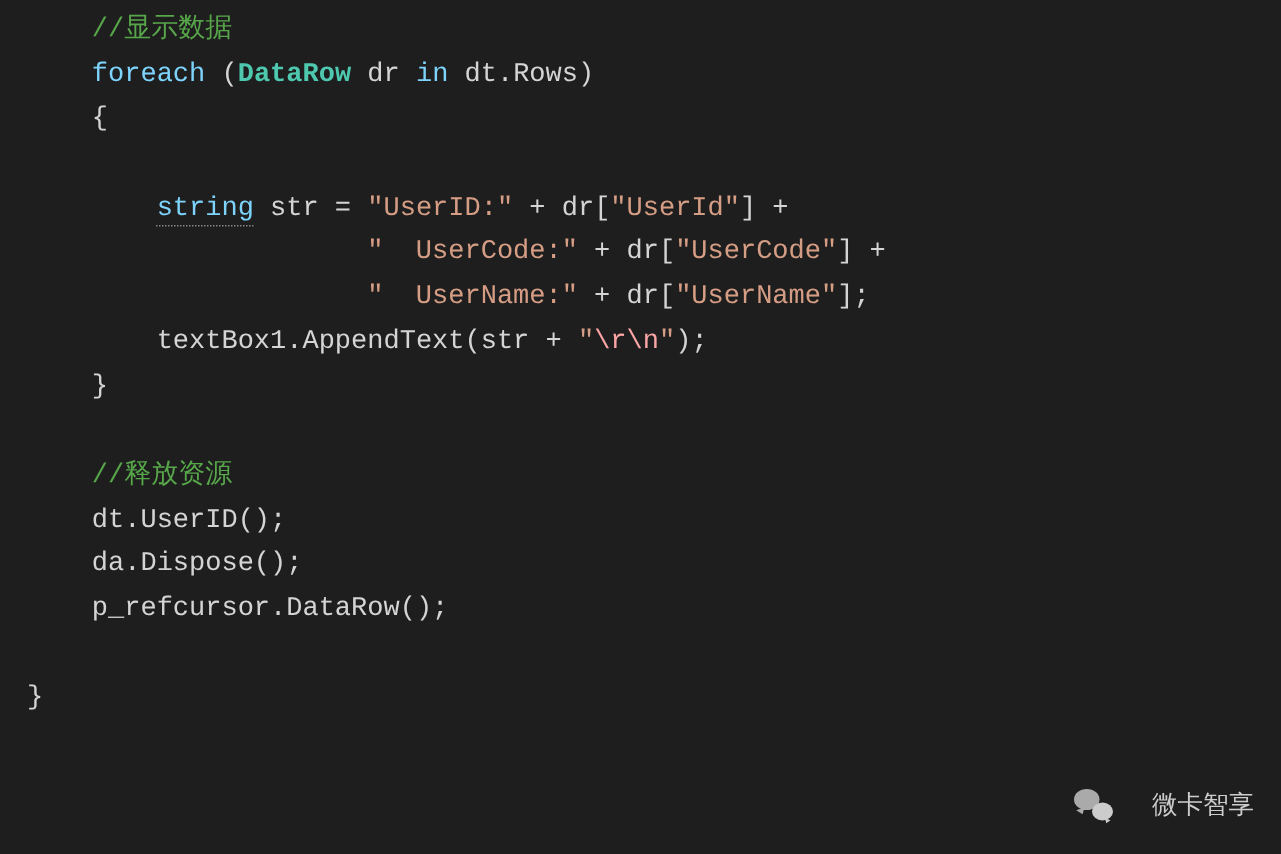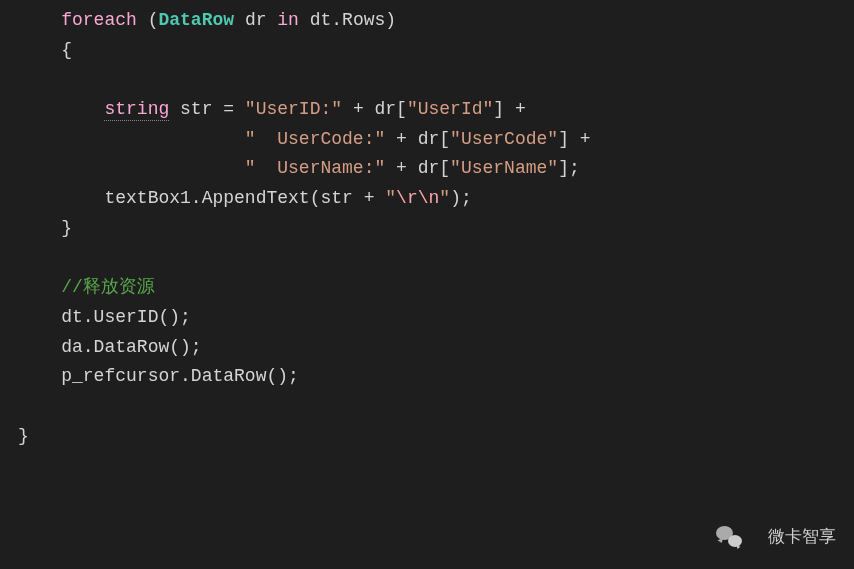--- a/index.html
+++ b/index.html
@@ -20,21 +20,21 @@
     }
     .editor {
       padding: 6px 0 0 18px;
       position: relative;
     }
     .line {
       white-space: pre;
       min-height: 29px;
     }
     .comment { color: #57A64A; }
-    .keyword { color: #f9a8d4; }
+    .keyword { color: #7dd3fc; }
     .type { color: #4ec9b0; font-weight: bold; }
     .string { color: #d69d85; }
     .escape { color: #fca5a5; }
     .text { color: #d4d4d4; }
     .brace { color: #d4d4d4; }
     .underline {
       border-bottom: 1px dotted #858585;
       padding-bottom: 1px;
     }
     .watermark {
@@ -93,32 +93,33 @@
       border-left: 2px solid transparent;
       border-right: 2px solid transparent;
       border-top: 3px solid #cccccc;
       transform: rotate(20deg);
     }
   </style>
 </head>
 <body>
 
 <div class="editor">
+  <div class="line">    <span class="comment">//显示数据</span></div>
   <div class="line">    <span class="keyword">foreach</span><span class="text"> (</span><span class="type">DataRow</span><span class="text"> dr </span><span class="keyword">in</span><span class="text"> dt.Rows)</span></div>
   <div class="line">    <span class="brace">{</span></div>
   <div class="line"> </div>
   <div class="line">        <span class="keyword underline">string</span><span class="text"> str = </span><span class="string">"UserID:"</span><span class="text"> + dr[</span><span class="string">"UserId"</span><span class="text">] +</span></div>
   <div class="line">                     <span class="string">"  UserCode:"</span><span class="text"> + dr[</span><span class="string">"UserCode"</span><span class="text">] +</span></div>
   <div class="line">                     <span class="string">"  UserName:"</span><span class="text"> + dr[</span><span class="string">"UserName"</span><span class="text">];</span></div>
   <div class="line">        <span class="text">textBox1.AppendText(str + </span><span class="string">"</span><span class="escape">\r\n</span><span class="string">"</span><span class="text">);</span></div>
   <div class="line">    <span class="brace">}</span></div>
   <div class="line"> </div>
   <div class="line">    <span class="comment">//释放资源</span></div>
   <div class="line">    <span class="text">dt.UserID();</span></div>
-  <div class="line">    <span class="text">da.DataRow();</span></div>
+  <div class="line">    <span class="text">da.Dispose();</span></div>
   <div class="line">    <span class="text">p_refcursor.DataRow();</span></div>
   <div class="line"> </div>
   <div class="line"><span class="brace">}</span></div>
 </div>
 
 <div class="watermark">
   <div class="wechat-icon">
     <div class="bubble1"></div>
     <div class="bubble2"></div>
   </div>

